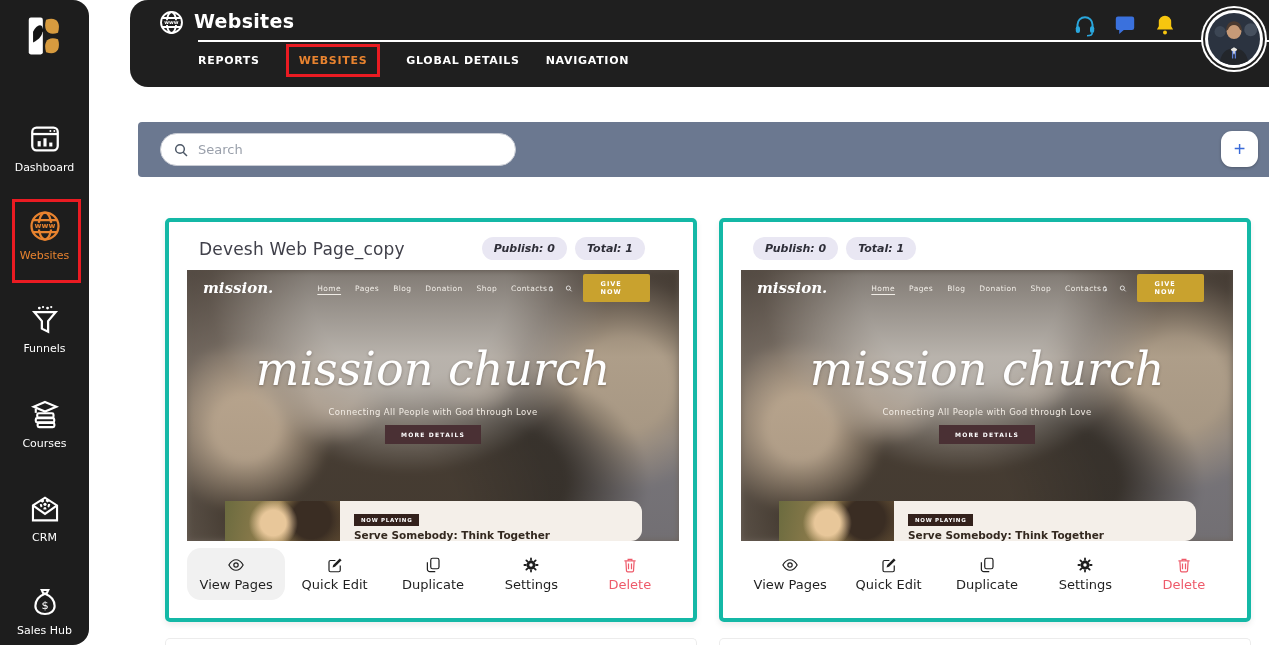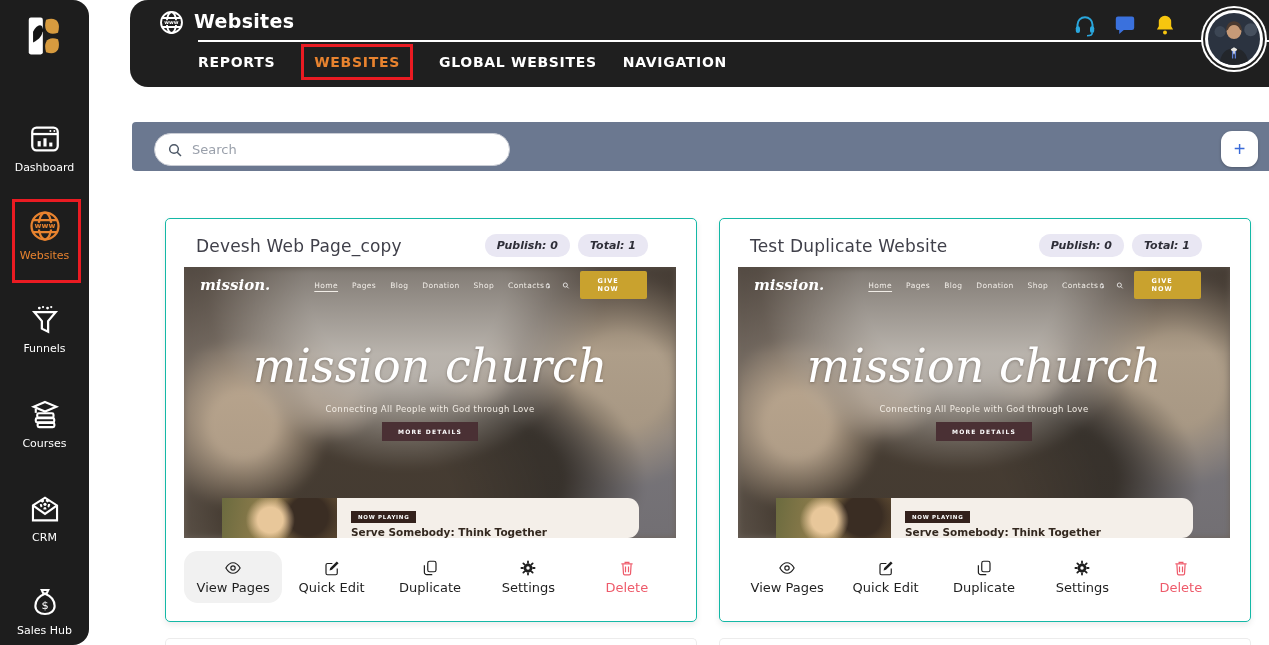--- a/index.html
+++ b/index.html
@@ -16,44 +16,44 @@
   .annot-sidebar{position:absolute;left:12px;top:199px;width:63px;height:78px;
                  border:3px solid #ea1b22;z-index:9;pointer-events:none;}
 
   
   .header{position:absolute;left:130px;top:0;right:0;height:87px;background:#1f1f1f;
           border-radius:18px 0 0 18px;z-index:4;}
   .h-globe{position:absolute;left:28px;top:9px;}
   .h-title{position:absolute;left:64px;top:10px;font-size:19px;font-weight:bold;color:#fff;letter-spacing:.3px;}
   .h-line{position:absolute;left:68px;right:0;top:40px;height:2px;background:#fdfdfd;}
   .h-tabs{position:absolute;left:68px;top:44px;display:flex;align-items:center;gap:26px;}
-  .tab{font-size:14px;font-weight:bold;color:#fff;letter-spacing:.7px;padding:10px 0;cursor:pointer;}
+  .tab{font-size:11px;font-weight:bold;color:#fff;letter-spacing:.7px;padding:10px 0;cursor:pointer;}
   .tab.active{color:#e8832f;border:3px solid #ea1b22;padding:7px 10px;}
   .h-icons{position:absolute;right:92px;top:13px;display:flex;align-items:center;gap:16px;z-index:6;}
   .h-icons svg{cursor:pointer;}
   .avatar{position:absolute;right:6px;top:10px;width:58px;height:58px;border-radius:50%;
           background:#fff;z-index:7;box-shadow:0 0 0 2px #1f1f1f,0 0 0 4px #fff;cursor:pointer;
           display:flex;align-items:center;justify-content:center;}
   .avatar svg{border-radius:50%;}
 
   
-  .toolbar{position:absolute;left:132px;top:122px;right:0;height:49px;background:#6b7890;
+  .toolbar{position:absolute;left:138px;top:122px;right:0;height:55px;background:#6b7890;
            border-radius:4px 0 0 4px;}
   .search{position:absolute;left:22px;top:11px;width:356px;height:33px;background:#fff;
           border:1px solid #c9ccd4;border-radius:17px;display:flex;align-items:center;
           padding:0 12px;gap:7px;box-sizing:border-box;}
   .search input{border:none;outline:none;font-size:13px;color:#333;flex:1;background:transparent;
                 font-family:"DejaVu Sans","Liberation Sans",sans-serif;}
   .search input::placeholder{color:#9aa0ab;}
   .add-btn{position:absolute;right:11px;top:9px;width:37px;height:36px;background:#fff;border:none;
            border-radius:11px;font-size:20px;color:#3a6bd8;cursor:pointer;
            box-shadow:0 1px 3px rgba(0,0,0,.25);display:flex;align-items:center;justify-content:center;}
 
   
-  .card{position:absolute;top:218px;width:532px;height:404px;background:#fff;border:1px solid #14b8a6;
+  .card{position:absolute;top:218px;width:532px;height:404px;background:#fff;border:4px solid #14b8a6;
         border-radius:5px;box-shadow:0 3px 6px rgba(0,0,0,.08);box-sizing:border-box;}
   .card.c1{left:165px;} .card.c2{left:719px;}
   .card-head{display:flex;align-items:center;padding:15px 30px 0 30px;}
   .card-title{flex:1;font-size:17px;color:#40404a;letter-spacing:.2px;}
   .badges{display:flex;gap:8px;margin-right:18px;font-style:italic;}
   .pill{background:#e9e7f3;border-radius:13px;padding:5px 12px;font-size:11px;font-weight:bold;color:#2e2e38;}
   .actions{position:absolute;left:18px;bottom:18px;width:492px;height:52px;display:flex;}
   .action{flex:1;display:flex;flex-direction:column;align-items:center;justify-content:center;
           gap:3px;font-size:13px;color:#1f1f1f;border-radius:14px;cursor:pointer;}
   .action.hl{background:#f1f1f1;}
@@ -195,21 +195,21 @@
       <rect x="4.8" y="10" width="14.4" height="4.2" fill="#1f1f1f" stroke="none"></rect>
       <text x="12" y="13.5" font-size="4.6" font-weight="bold" fill="#fff" stroke="none" text-anchor="middle" font-family="DejaVu Sans, sans-serif">www</text>
     </svg>
   </span>
   <h1 class="h-title" style="margin:0">Websites</h1>
   <div class="h-line"></div>
 
   <div class="h-tabs">
     <span class="tab">REPORTS</span>
     <span class="tab active">WEBSITES</span>
-    <span class="tab">GLOBAL WEBSITES</span>
+    <span class="tab">GLOBAL DETAILS</span>
     <span class="tab">NAVIGATION</span>
   </div>
 
   <div class="h-icons">
     <svg width="24" height="24" viewBox="0 0 24 24">
       <path d="M4.5 15v-3.3a7.5 7.5 0 0 1 15 0V15" fill="none" stroke="#2aa7dd" stroke-width="2"></path>
       <rect x="2.8" y="13.2" width="4.2" height="6.8" rx="2" fill="#2aa7dd"></rect>
       <rect x="17" y="13.2" width="4.2" height="6.8" rx="2" fill="#2aa7dd"></rect>
       <path d="M19.2 20c0 1.9-2.6 2.7-5.2 2.7" fill="none" stroke="#2aa7dd" stroke-width="1.6"></path>
     </svg>
@@ -340,21 +340,20 @@
         <path d="M6.5 6.8l.8 12.7a1.7 1.7 0 0 0 1.7 1.6h6a1.7 1.7 0 0 0 1.7-1.6l.8-12.7"></path>
         <path d="M10 10v7.5M14 10v7.5"></path>
       </svg>
       <span>Delete</span>
     </div>
   </div>
 </section>
 
 <section class="card c2">
   <div class="card-head">
-    <div class="card-title">Test Duplicate Website</div>
     <div class="badges">
       <span class="pill">Publish: 0</span>
       <span class="pill">Total: 1</span>
     </div>
   </div>
 
   <div class="preview">
     <div class="pv-bg"></div>
     <div class="pv-shade"></div>
     <div class="pv-nav">

